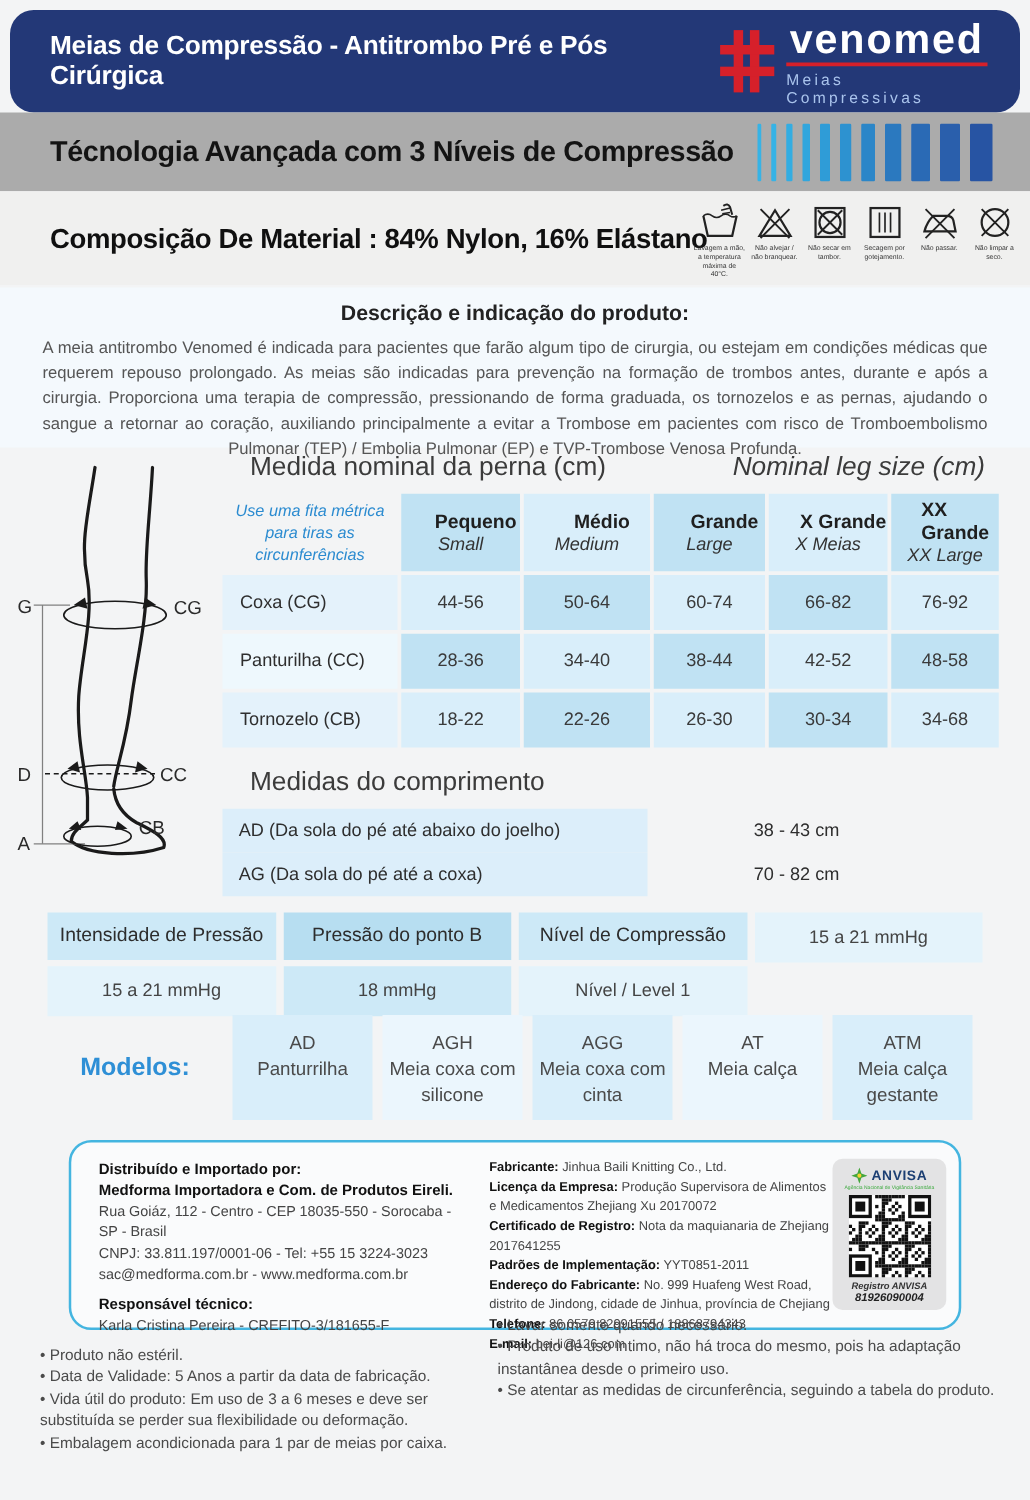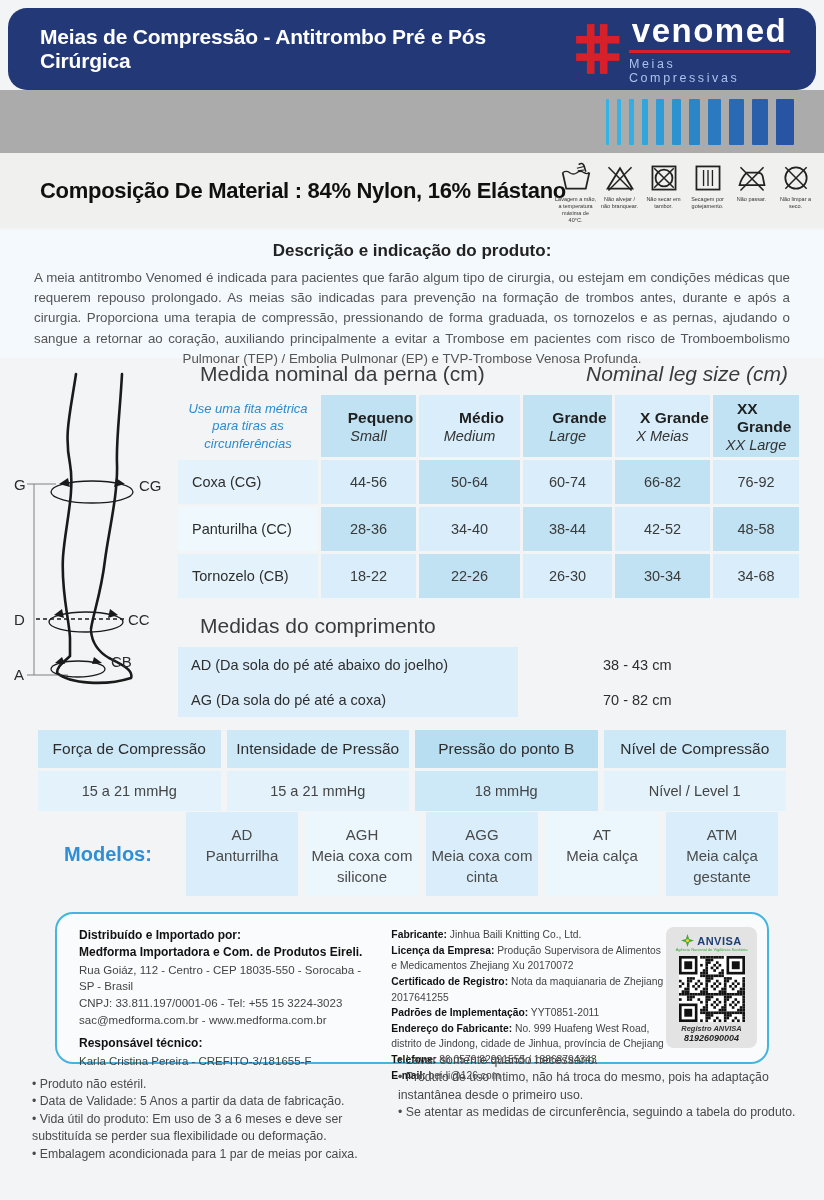--- a/index.html
+++ b/index.html
@@ -120,20 +120,21 @@
       </svg>
       <div class="logo-text">
         <div class="logo-brand">venomed</div>
         <div class="logo-underline"></div>
         <div class="logo-tagline">Meias Compressivas</div>
       </div>
     </div>
   </div>
 
   <div class="gray">
+    <div class="gray-title">Técnologia Avançada com 3 Níveis de Compressão</div>
     <div class="bars">
         <div class="bar" style="width: 3px; background: rgb(54, 179, 230);"></div>
         <div class="bar" style="width: 4px; background: rgb(54, 179, 230);"></div>
         <div class="bar" style="width: 5px; background: rgb(51, 173, 226);"></div>
         <div class="bar" style="width: 6px; background: rgb(49, 166, 221);"></div>
         <div class="bar" style="width: 8px; background: rgb(47, 156, 215);"></div>
         <div class="bar" style="width: 9px; background: rgb(45, 146, 208);"></div>
         <div class="bar" style="width: 11px; background: rgb(43, 134, 200);"></div>
         <div class="bar" style="width: 13px; background: rgb(43, 121, 191);"></div>
         <div class="bar" style="width: 15px; background: rgb(42, 106, 181);"></div>
@@ -299,21 +300,20 @@
         <div class="len-value">38 - 43 cm</div>
       </div>
       <div class="len-row">
         <div class="len-label">AG (Da sola do pé até a coxa)</div>
         <div class="len-value">70 - 82 cm</div>
       </div>
     </div>
   </div>
 
   <div class="comp">
-    <div class="comp-h">Força de Compressão</div>
     <div class="comp-h">Intensidade de Pressão</div>
     <div class="comp-h alt">Pressão do ponto B</div>
     <div class="comp-h">Nível de Compressão</div>
     <div class="comp-v">15 a 21 mmHg</div>
     <div class="comp-v">15 a 21 mmHg</div>
     <div class="comp-v alt">18 mmHg</div>
     <div class="comp-v">Nível / Level 1</div>
   </div>
 
   <div class="models">

